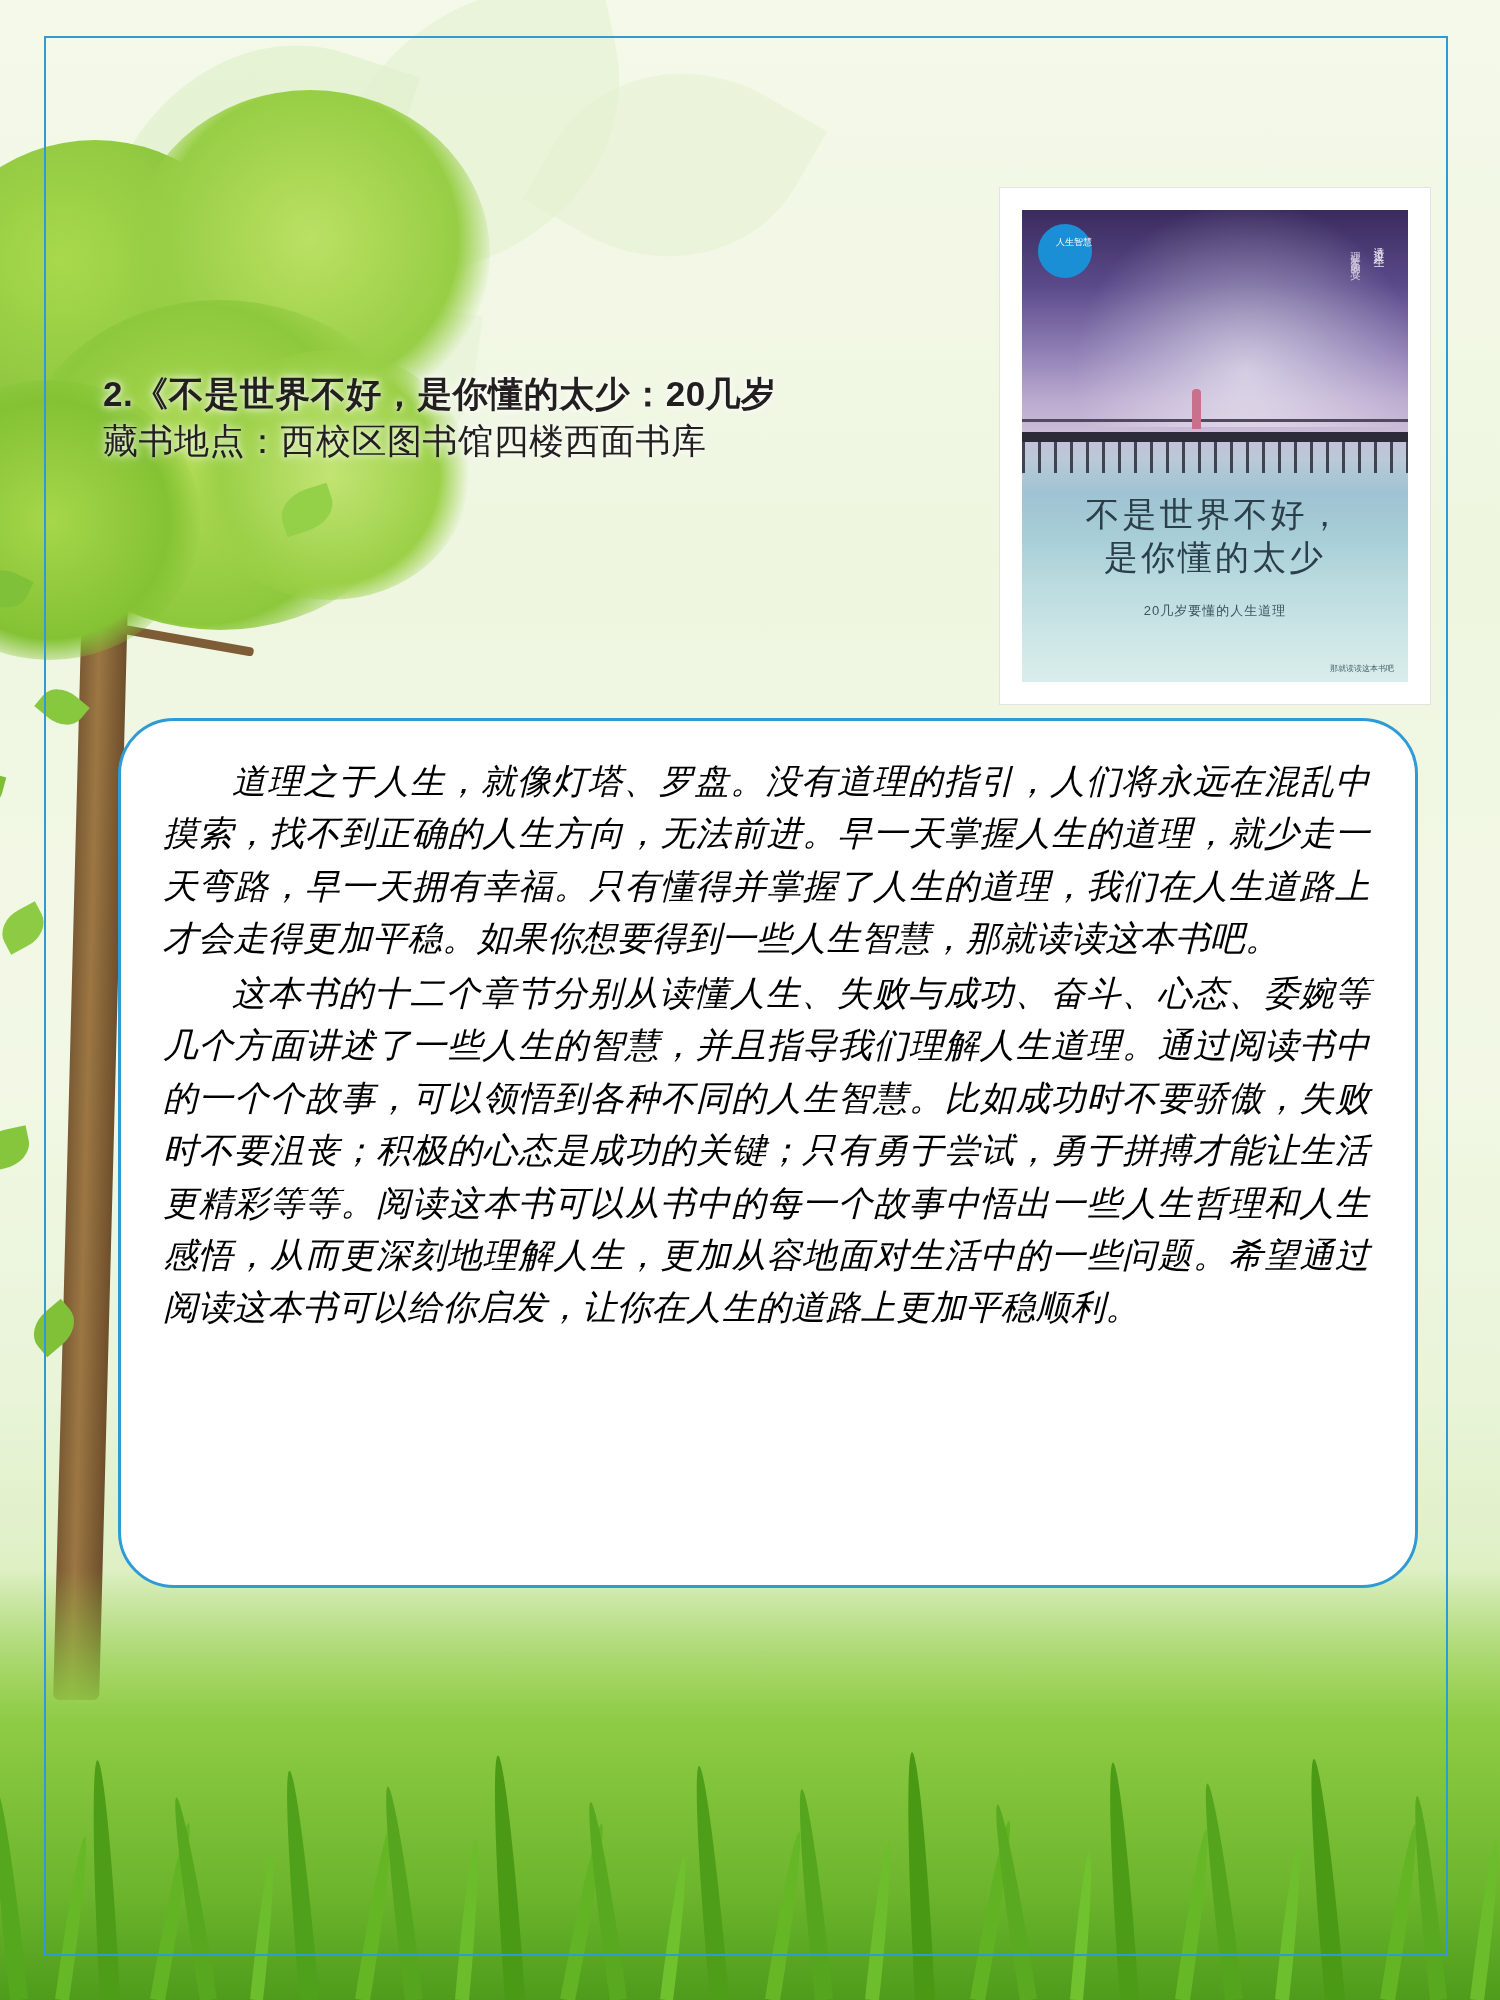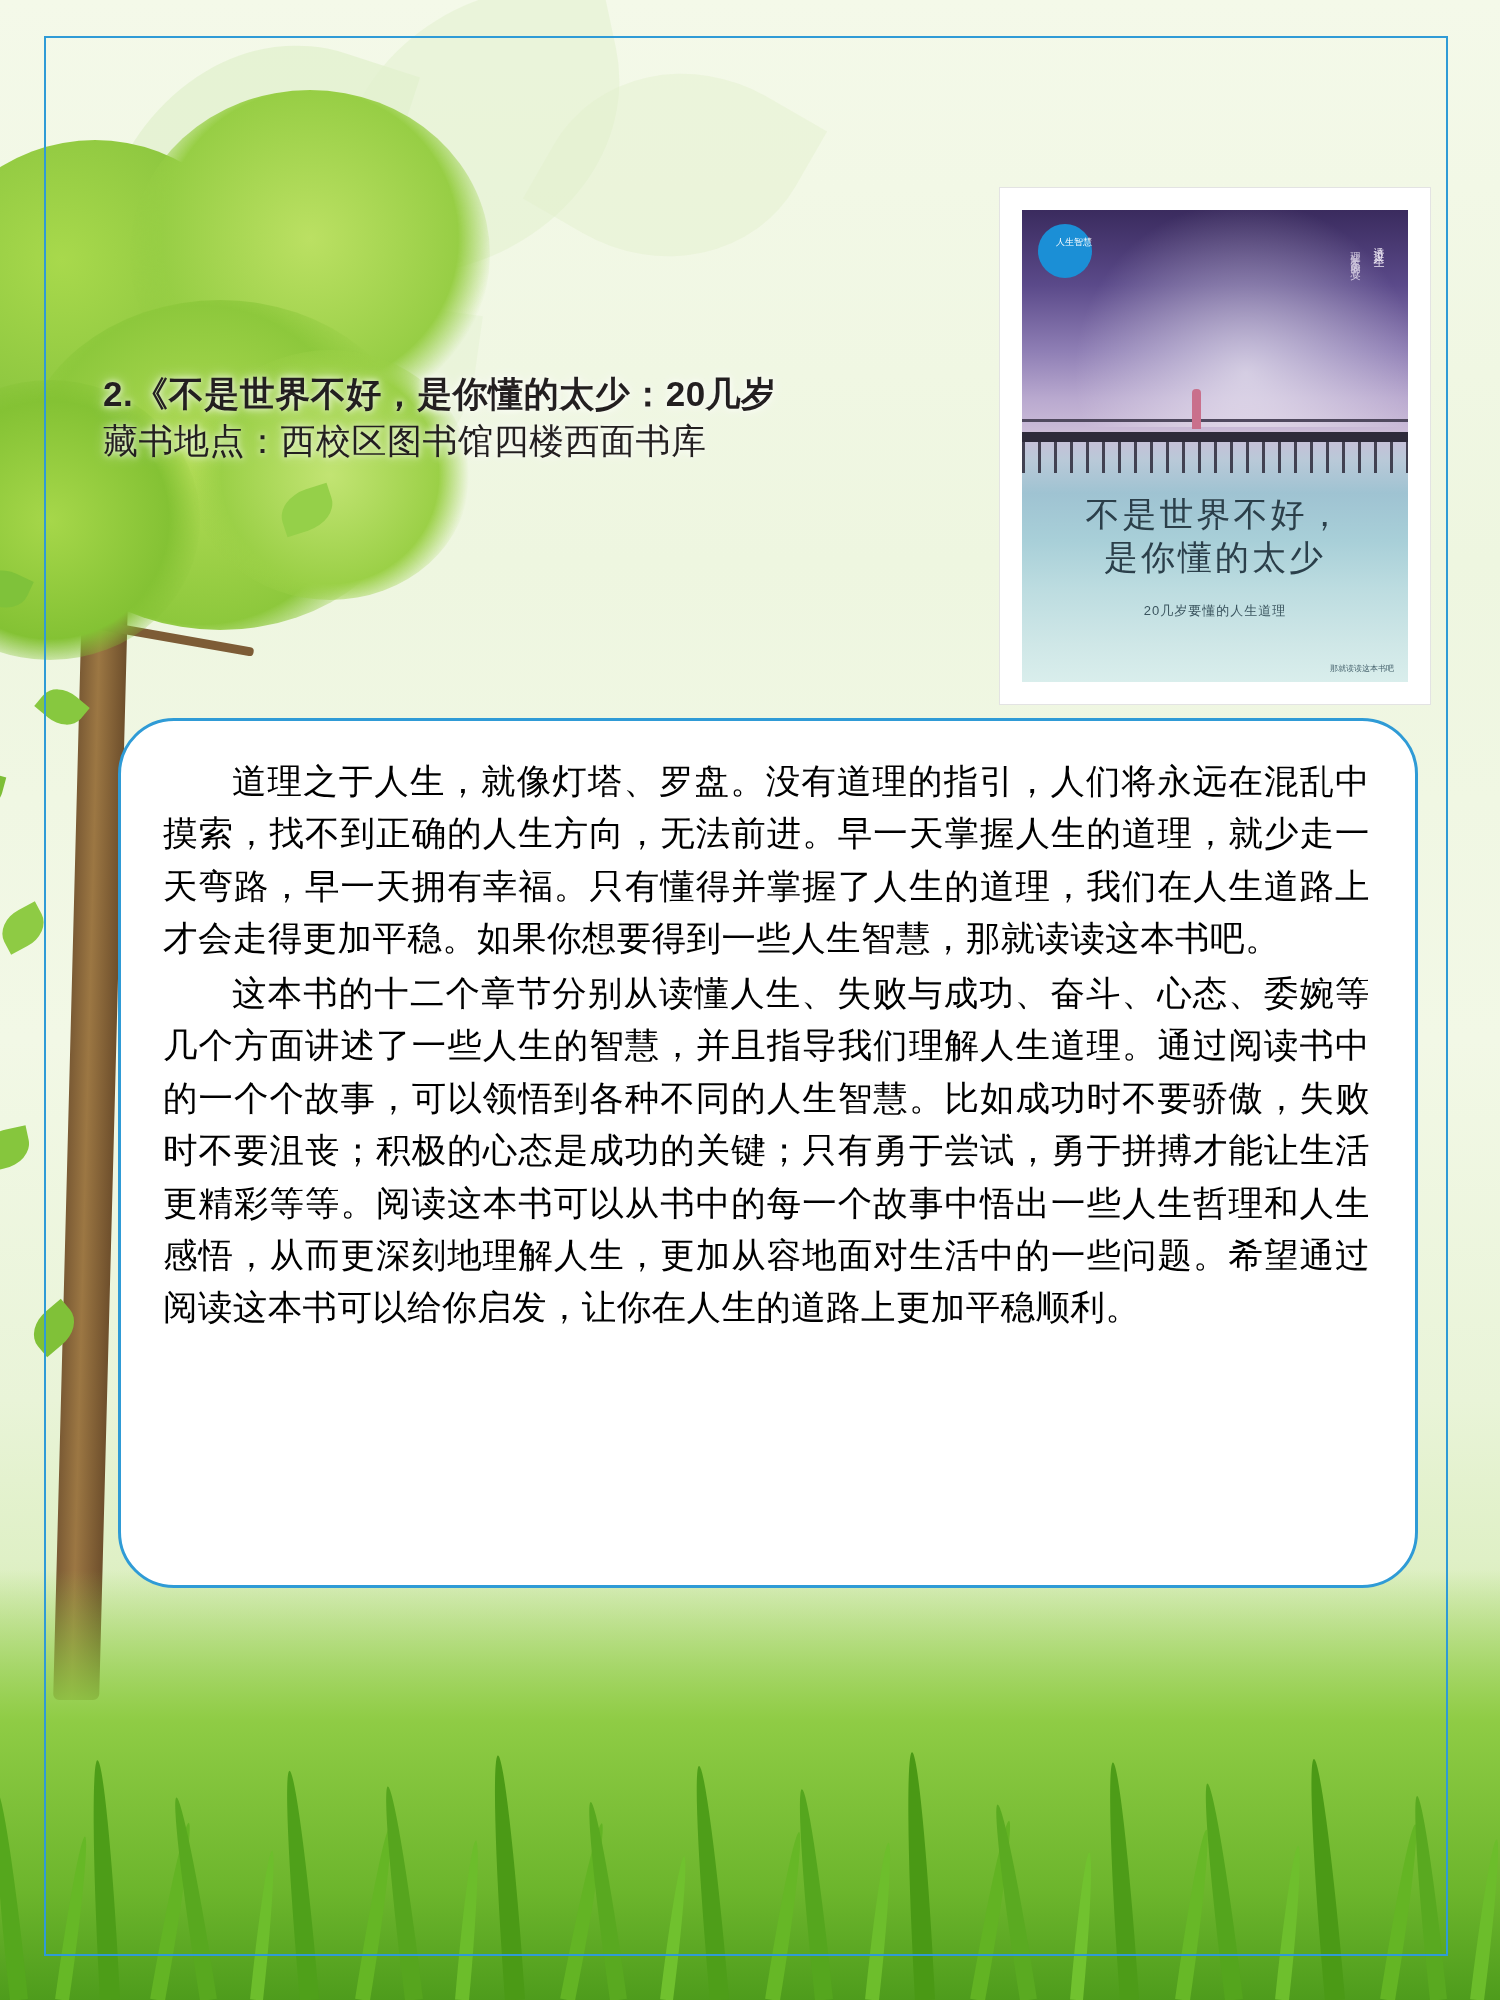--- a/index.html
+++ b/index.html
@@ -273,20 +273,21 @@
     font-size: 34.5px;
     line-height: 1.52;
     color: #000000;
     letter-spacing: .4px;
     text-align: justify;
     text-justify: inter-character;
   }
   .body-text p {
     margin: 0 3px 2px 0;
     text-indent: 2em;
+    font-style: italic;
   }
 </style>
 </head>
 <body>
 
 <div class="page">
 
   <div class="bg-leaf" style="left:120px;top:30px;width:260px;height:300px;transform:rotate(18deg);"></div>
   <div class="bg-leaf" style="left:330px;top:0px;width:300px;height:260px;transform:rotate(-12deg);opacity:.55;"></div>
   <div class="bg-leaf" style="left:560px;top:60px;width:230px;height:210px;transform:rotate(30deg);opacity:.45;"></div>

